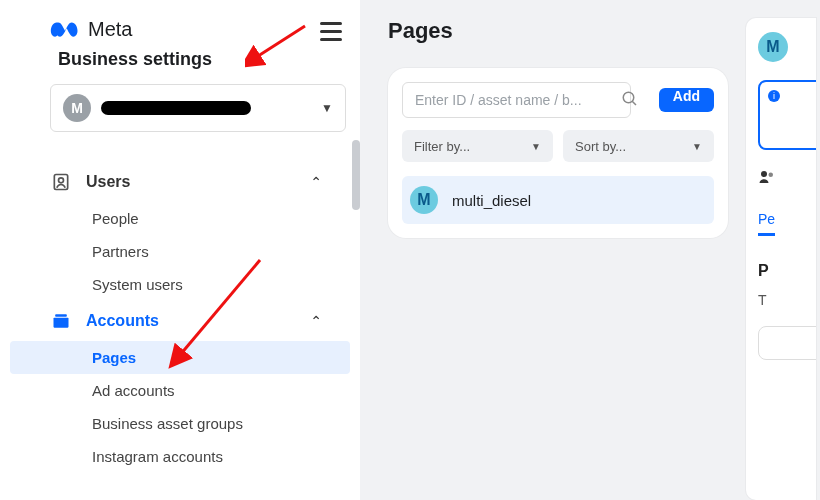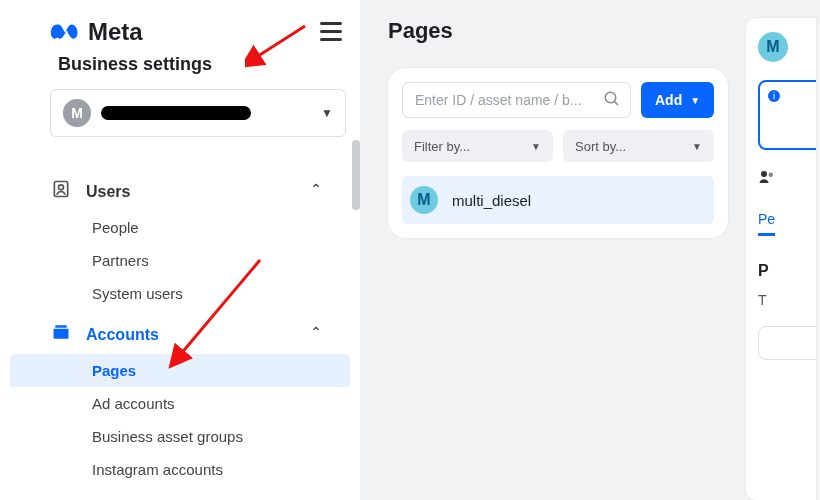--- a/index.html
+++ b/index.html
@@ -4,53 +4,53 @@
 <style>
   * { box-sizing: border-box; margin: 0; padding: 0; font-family: -apple-system, BlinkMacSystemFont, "Segoe UI", Helvetica, Arial, sans-serif; }
   body { width: 820px; height: 500px; overflow: hidden; background: #fff; position: relative; }
   .app { display: flex; width: 100%; height: 100%; }
 
   
   .sidebar { width: 360px; flex: 0 0 360px; padding: 18px 0 0 0; position: relative; background: #fff; }
   .sidebar-inner { padding: 0 14px 0 50px; }
   .brand-row { display: flex; align-items: center; gap: 8px; margin-bottom: 8px; }
   .brand-logo svg { display:block; }
-  .brand-text { font-size: 24px; font-weight: 700; color: #1c1e21; }
+  .brand-text { font-size: 20px; font-weight: 400; color: #1c1e21; }
   .hamburger { position: absolute; right: 18px; top: 22px; display:flex; flex-direction:column; gap:5px; cursor:pointer; }
   .hamburger span { display:block; width:22px; height:3px; background:#333; border-radius:2px; }
   .page-title { font-size: 18px; font-weight: 700; color: #1c1e21; margin: 6px 0 14px 8px; }
   .account-select { border:1px solid #ddd; border-radius:6px; height:48px; display:flex; align-items:center; padding:0 12px; margin-bottom: 30px; cursor:pointer; }
   .account-avatar { width:28px; height:28px; border-radius:50%; background:#9aa0a6; color:#fff; display:flex; align-items:center; justify-content:center; font-weight:700; margin-right:10px; font-size:14px; }
   .account-redact { height:14px; width:150px; background:#000; border-radius:8px; }
   .account-caret { margin-left:auto; font-size:12px; color:#444; }
 
   .nav-scroll-indicator { position:absolute; right:0; top:140px; width:8px; height:70px; background:#c9ccd1; border-radius:4px; }
 
   .nav-section { }
   .nav-section-header { display:flex; align-items:center; padding: 10px 14px 10px 50px; cursor:pointer; }
   .nav-section-header .icon { width:22px; margin-right:14px; display:flex; align-items:center; justify-content:center; color:#555; }
   .nav-section-header.active { color:#0866ff; }
   .nav-section-header.active .icon { color:#0866ff; }
-  .nav-section-title { font-size:16px; font-weight:600; color:#333;margin-top:6px; }
+  .nav-section-title { font-size:16px; font-weight:600; color:#333; }
   .nav-section-header.active .nav-section-title { color:#0866ff; font-weight:700; }
   .nav-chevron { margin-left:auto; margin-right: 24px; font-size:14px; color:#333; }
 
   .nav-item { display:block; padding: 8px 0 8px 92px; font-size:15px; color:#444; cursor:pointer; }
   .nav-item.selected { background:#e7f0fe; color:#0866ff; font-weight:600; border-radius:4px; margin: 0 10px; padding-left: 82px; }
 
   
   .main { flex:1; background:#f1f2f4; padding: 18px 0 0 28px; display:flex; gap:18px; }
   .main-title { font-size:22px; font-weight:700; color:#1c1e21; margin-bottom:24px; }
   .col-left { width: 340px; }
   .panel { background:#fff; border-radius:18px; padding:14px; box-shadow: 0 0 0 1px rgba(0,0,0,0.03); }
   .search-row { display:flex; gap:10px; align-items:center; margin-bottom:12px; }
   .search-input { flex:1; border:1px solid #ddd; border-radius:6px; height:36px; padding:0 34px 0 12px; font-size:14px; color:#888; position:relative; }
   .search-wrap { position:relative; flex:1; }
   .search-wrap .search-icon { position:absolute; right:10px; top:8px; color:#888; }
-  .add-btn { background:#0866ff; color:#fff; border:none; border-radius:6px; height:36px; padding:0 14px; font-size:14px; font-weight:600; display:flex; align-items:center; gap:8px; cursor:pointer; }
+  .add-btn { background:#0866ff; color:#fff; border:none; border-radius:6px; height:24px; padding:0 14px; font-size:14px; font-weight:600; display:flex; align-items:center; gap:8px; cursor:pointer;flex-direction:column; }
   .add-btn .caret { font-size:10px; }
   .filter-row { display:flex; gap:10px; margin-bottom:14px; }
   .pill { background:#eef0f3; border-radius:6px; height:32px; padding:0 12px; font-size:13px; color:#555; display:flex; align-items:center; gap:18px; cursor:pointer; flex:1; }
   .pill .caret { margin-left:auto; font-size:10px; }
   .asset-row { display:flex; align-items:center; gap:14px; padding:10px 8px; background:#eaf2fd; border-radius:6px; }
   .asset-avatar { width:28px; height:28px; border-radius:50%; background:#6ccbe0; color:#0a5a8a; display:flex; align-items:center; justify-content:center; font-weight:700; }
   .asset-name { font-size:15px; color:#1c1e21; }
 
   
   .col-right { width: 70px; background:#fff; border-radius:10px 0 0 10px; margin-top:0; padding:14px 0 0 12px; position:relative; overflow:hidden; box-shadow: 0 0 0 1px rgba(0,0,0,0.03); }

